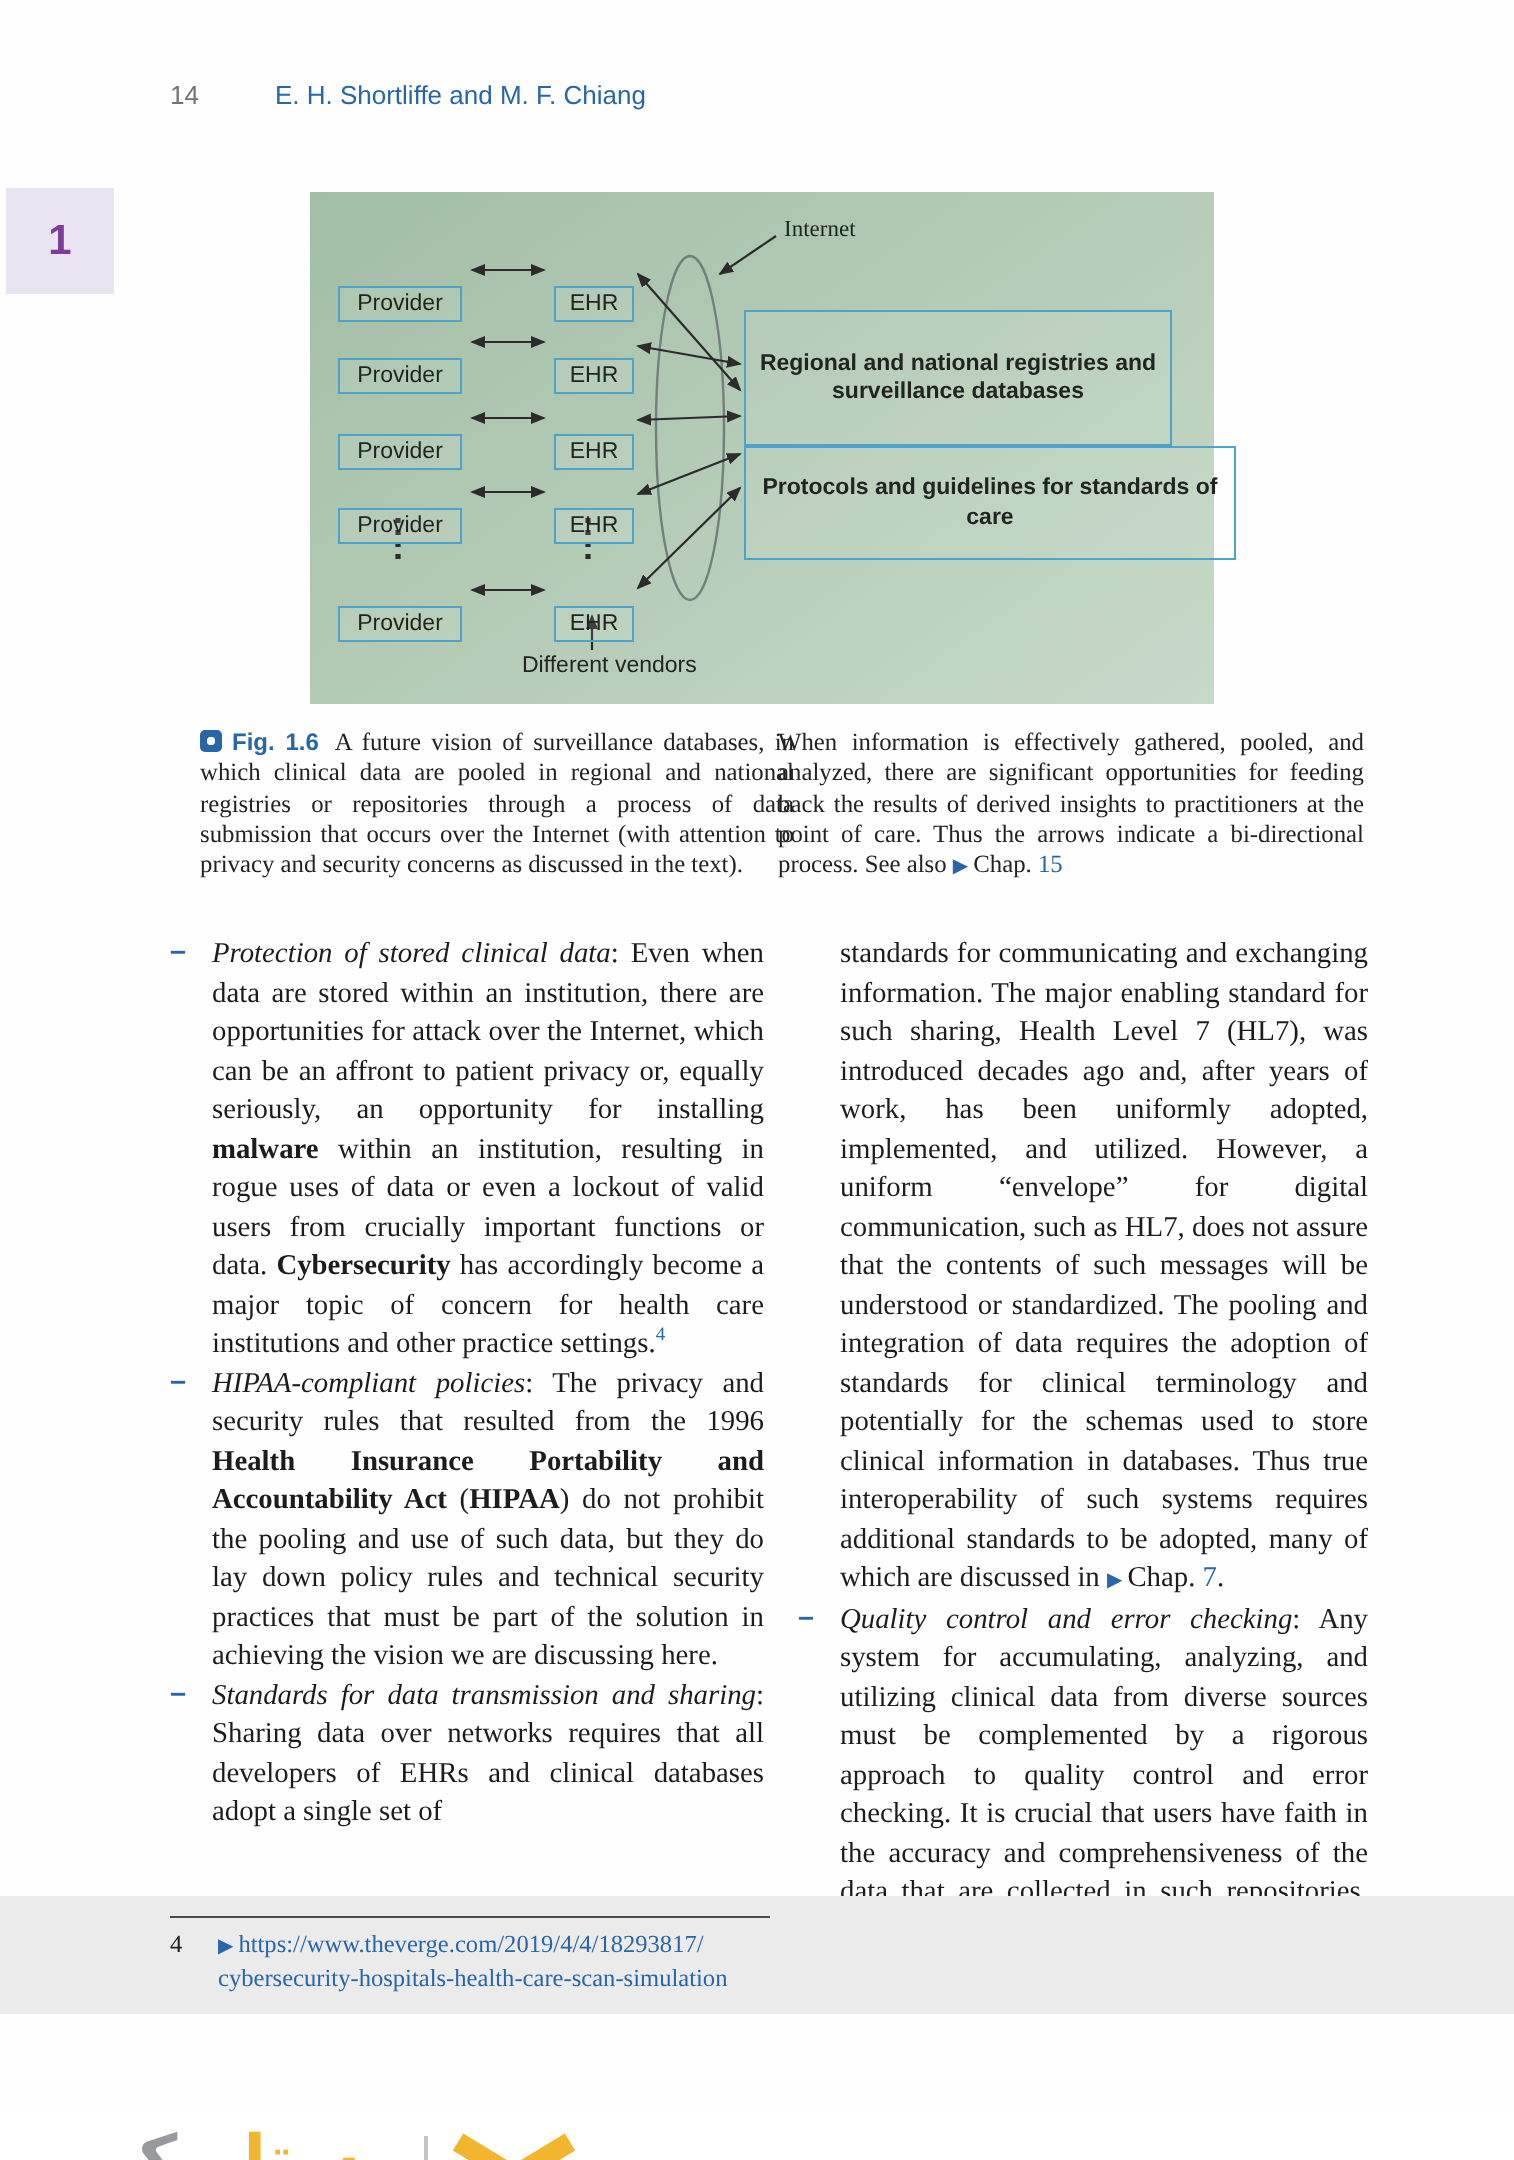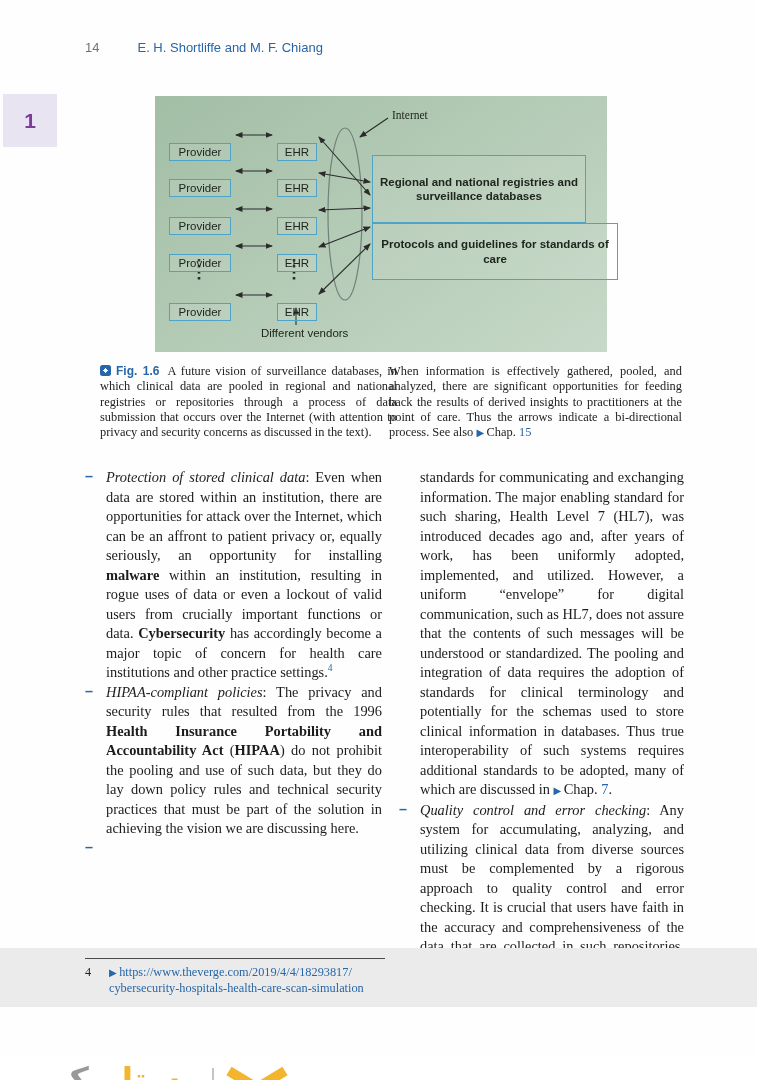--- a/index.html
+++ b/index.html
@@ -183,21 +183,21 @@
   <div class="caption left">
     <span class="fig-marker"></span><span class="fig-label">Fig. 1.6</span><span class="cap-space"></span><span>A future vision of surveillance databases, in which clinical data are pooled in regional and national registries or repositories through a process of data submission that occurs over the Internet (with attention to privacy and security concerns as discussed in the text).</span>
   </div>
   <div class="caption right"><span class="seg-p">When information is effectively gathered, pooled, and analyzed, there are significant opportunities for feeding back the results of derived insights to practitioners at the point of care. Thus the arrows indicate a bi-directional process. See also </span><span class="seg-arrow">▶ </span><span class="seg-p">Chap. </span><span class="seg-link">15</span></div>
 
   <div class="gray-band"></div>
 
   <div class="col left">
     <p class="bullet"><span class="marker">–</span><span><span class="seg-i">Protection of stored clinical data</span><span class="seg-p">: Even when data are stored within an institution, there are opportunities for attack over the Internet, which can be an affront to patient privacy or, equally seriously, an opportunity for installing </span><span class="seg-b">malware</span><span class="seg-p"> within an institution, resulting in rogue uses of data or even a lockout of valid users from crucially important functions or data. </span><span class="seg-b">Cybersecurity</span><span class="seg-p"> has accordingly become a major topic of concern for health care institutions and other practice settings.</span><span class="seg-sup">4</span></span></p>
     <p class="bullet"><span class="marker">–</span><span><span class="seg-i">HIPAA-compliant policies</span><span class="seg-p">: The privacy and security rules that resulted from the 1996 </span><span class="seg-b">Health Insurance Portability and Accountability Act</span><span class="seg-p"> (</span><span class="seg-b">HIPAA</span><span class="seg-p">) do not prohibit the pooling and use of such data, but they do lay down policy rules and technical security practices that must be part of the solution in achieving the vision we are discussing here.</span></span></p>
-    <p class="bullet"><span class="marker">–</span></p>
+    <p class="bullet"><span class="marker">–</span><span><span class="seg-i">Standards for data transmission and sharing</span><span class="seg-p">: Sharing data over networks requires that all developers of EHRs and clinical databases adopt a single set of</span></span></p>
   </div>
 
   <div class="col right">
     <p class="cont"><span class="seg-p">standards for communicating and exchanging information. The major enabling standard for such sharing, Health Level 7 (HL7), was introduced decades ago and, after years of work, has been uniformly adopted, implemented, and utilized. However, a uniform “envelope” for digital communication, such as HL7, does not assure that the contents of such messages will be understood or standardized. The pooling and integration of data requires the adoption of standards for clinical terminology and potentially for the schemas used to store clinical information in databases. Thus true interoperability of such systems requires additional standards to be adopted, many of which are discussed in </span><span class="seg-arrow">▶ </span><span class="seg-p">Chap. </span><span class="seg-link">7</span><span class="seg-p">.</span></p>
     <p class="bullet"><span class="marker">–</span><span><span class="seg-i">Quality control and error checking</span><span class="seg-p">: Any system for accumulating, analyzing, and utilizing clinical data from diverse sources must be complemented by a rigorous approach to quality control and error checking. It is crucial that users have faith in the accuracy and comprehensiveness of the data that are collected in such repositories, because policies, guidelines, and a variety of metrics can be derived </span><span class="seg-fade">over time from such information.</span></span></p>
   </div>
 
   <div class="fade-right"></div>
 
   <div class="footnote">

